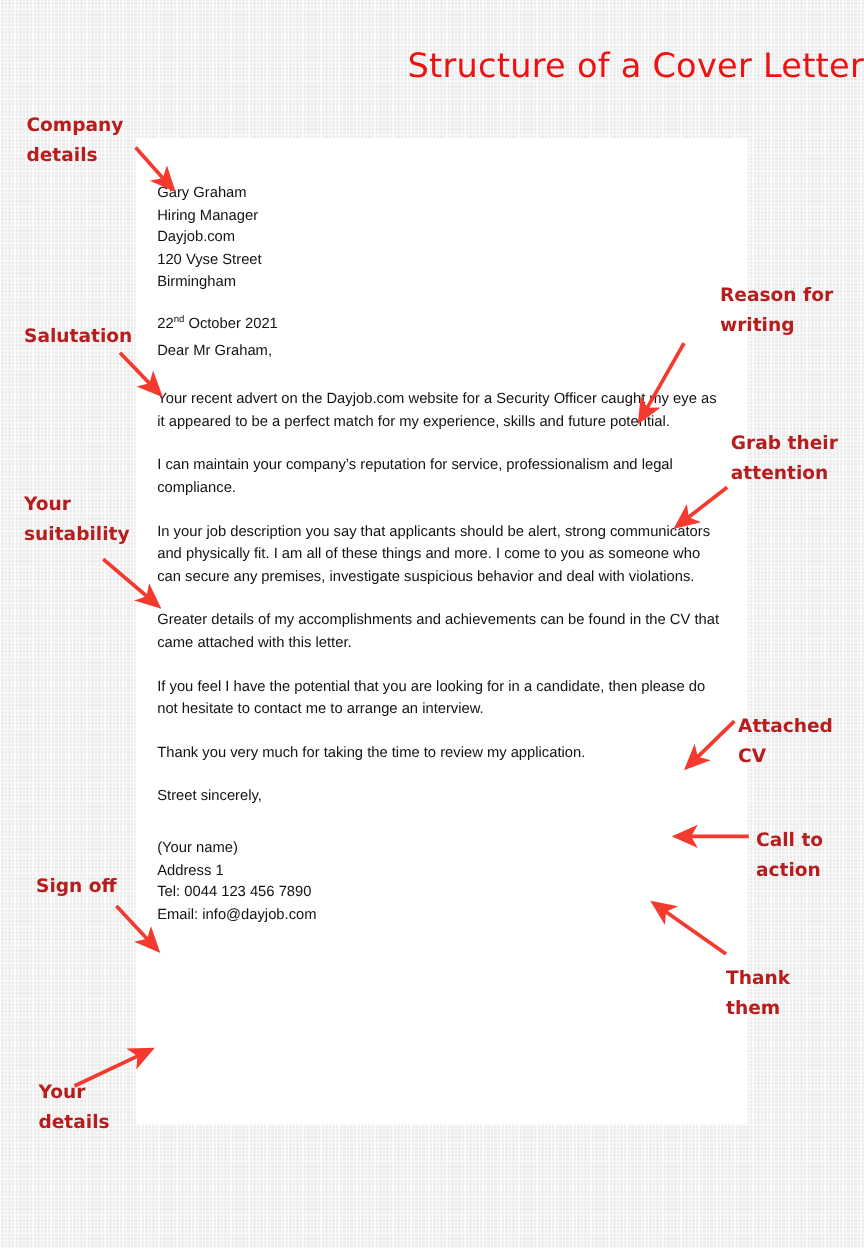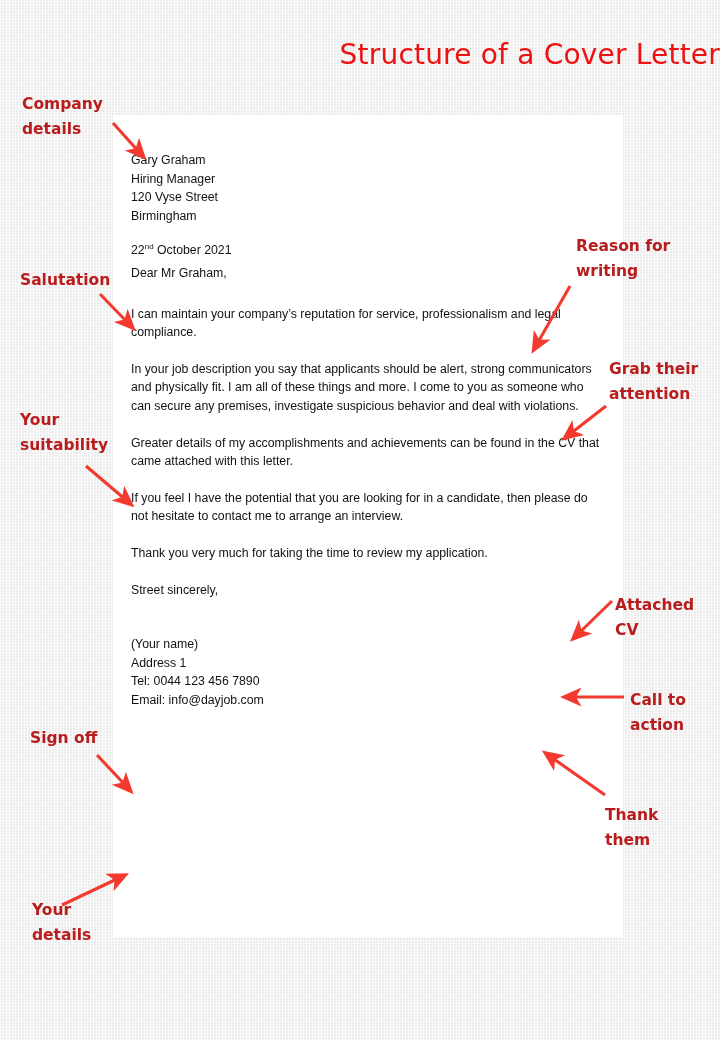--- a/index.html
+++ b/index.html
@@ -64,21 +64,21 @@
   .date-line { margin-top: 13px; margin-bottom: 4px; white-space: nowrap; }
   .date-line sup { font-size: 8px; vertical-align: super; }
 
   .salutation { margin-bottom: 22px; }
 
   p.para {
     margin: 0 0 18px 0;
     text-align: left;
   }
 
-  .sig-block { margin-top: 36px; }
+  .sig-block { margin-top: 24px; }
   .sig-line { white-space: nowrap; }
 
   
   .annot {
     position: absolute;
     font-family: "DejaVu Sans", sans-serif;
     font-size: 15.5px;
     font-weight: 700;
     color: #b91c1c;
     line-height: 25px;
@@ -99,28 +99,30 @@
 <body>
 
 <div id="page-title">Structure of a Cover Letter</div>
 
 <div id="letter-sheet">
   <div class="letter-body">
 
     <div class="blk">
       <div class="addr-line">Gary  Graham</div>
       <div class="addr-line">Hiring Manager</div>
+      <div class="addr-line">Dayjob.com</div>
       <div class="addr-line">120  Vyse Street</div>
       <div class="addr-line">Birmingham</div>
     </div>
 
     <div class="date-line"><span>22</span><sup>nd</sup><span> October 2021</span></div>
 
     <div class="salutation">Dear Mr  Graham,</div>
 
+    <p class="para">Your recent advert on the Dayjob.com  website for a Security Officer caught  my eye as it appeared to be a perfect match  for my experience, skills and future potential.</p>
     <p class="para">I can  maintain your company’s  reputation for service, professionalism and legal compliance.</p>
     <p class="para">In your job description you say that  applicants should be alert, strong communicators  and physically fit. I am all of these things and more. I come to you as someone who can  secure any premises, investigate suspicious behavior and deal with violations.</p>
     <p class="para">Greater  details of my accomplishments and achievements can  be found in the CV that came attached  with this letter.</p>
     <p class="para">If you feel I have the potential that you are looking for in a candidate, then please do not hesitate to contact  me to arrange an interview.</p>
     <p class="para">Thank you very much  for taking the time to review my application.</p>
 
     <div>Street sincerely,</div>
 
     <div class="sig-block">
       <div class="sig-line">(Your name)</div>
@@ -134,21 +136,21 @@
 
 <div class="annot" style="left:22px; top:92px;">Company
 details</div>
 <div class="annot" style="left:20px; top:268px;">Salutation</div>
 <div class="annot" style="left:20px; top:408px;">Your
 suitability</div>
 <div class="annot" style="left:30px; top:726px;">Sign off</div>
 <div class="annot" style="left:32px; top:898px;">Your
 details</div>
 
-<div class="annot right" style="left:576px; top:234px;">Reason for
+<div class="annot right" style="left:600px; top:234px;">Reason for
 writing</div>
 <div class="annot right" style="left:609px; top:357px;">Grab their
 attention</div>
 <div class="annot right" style="left:615px; top:556px;margin-top:37px;">Attached
 CV</div>
 <div class="annot right" style="left:630px; top:688px;">Call to
 action</div>
 <div class="annot right" style="left:605px; top:803px;">Thank
 them</div>
 

